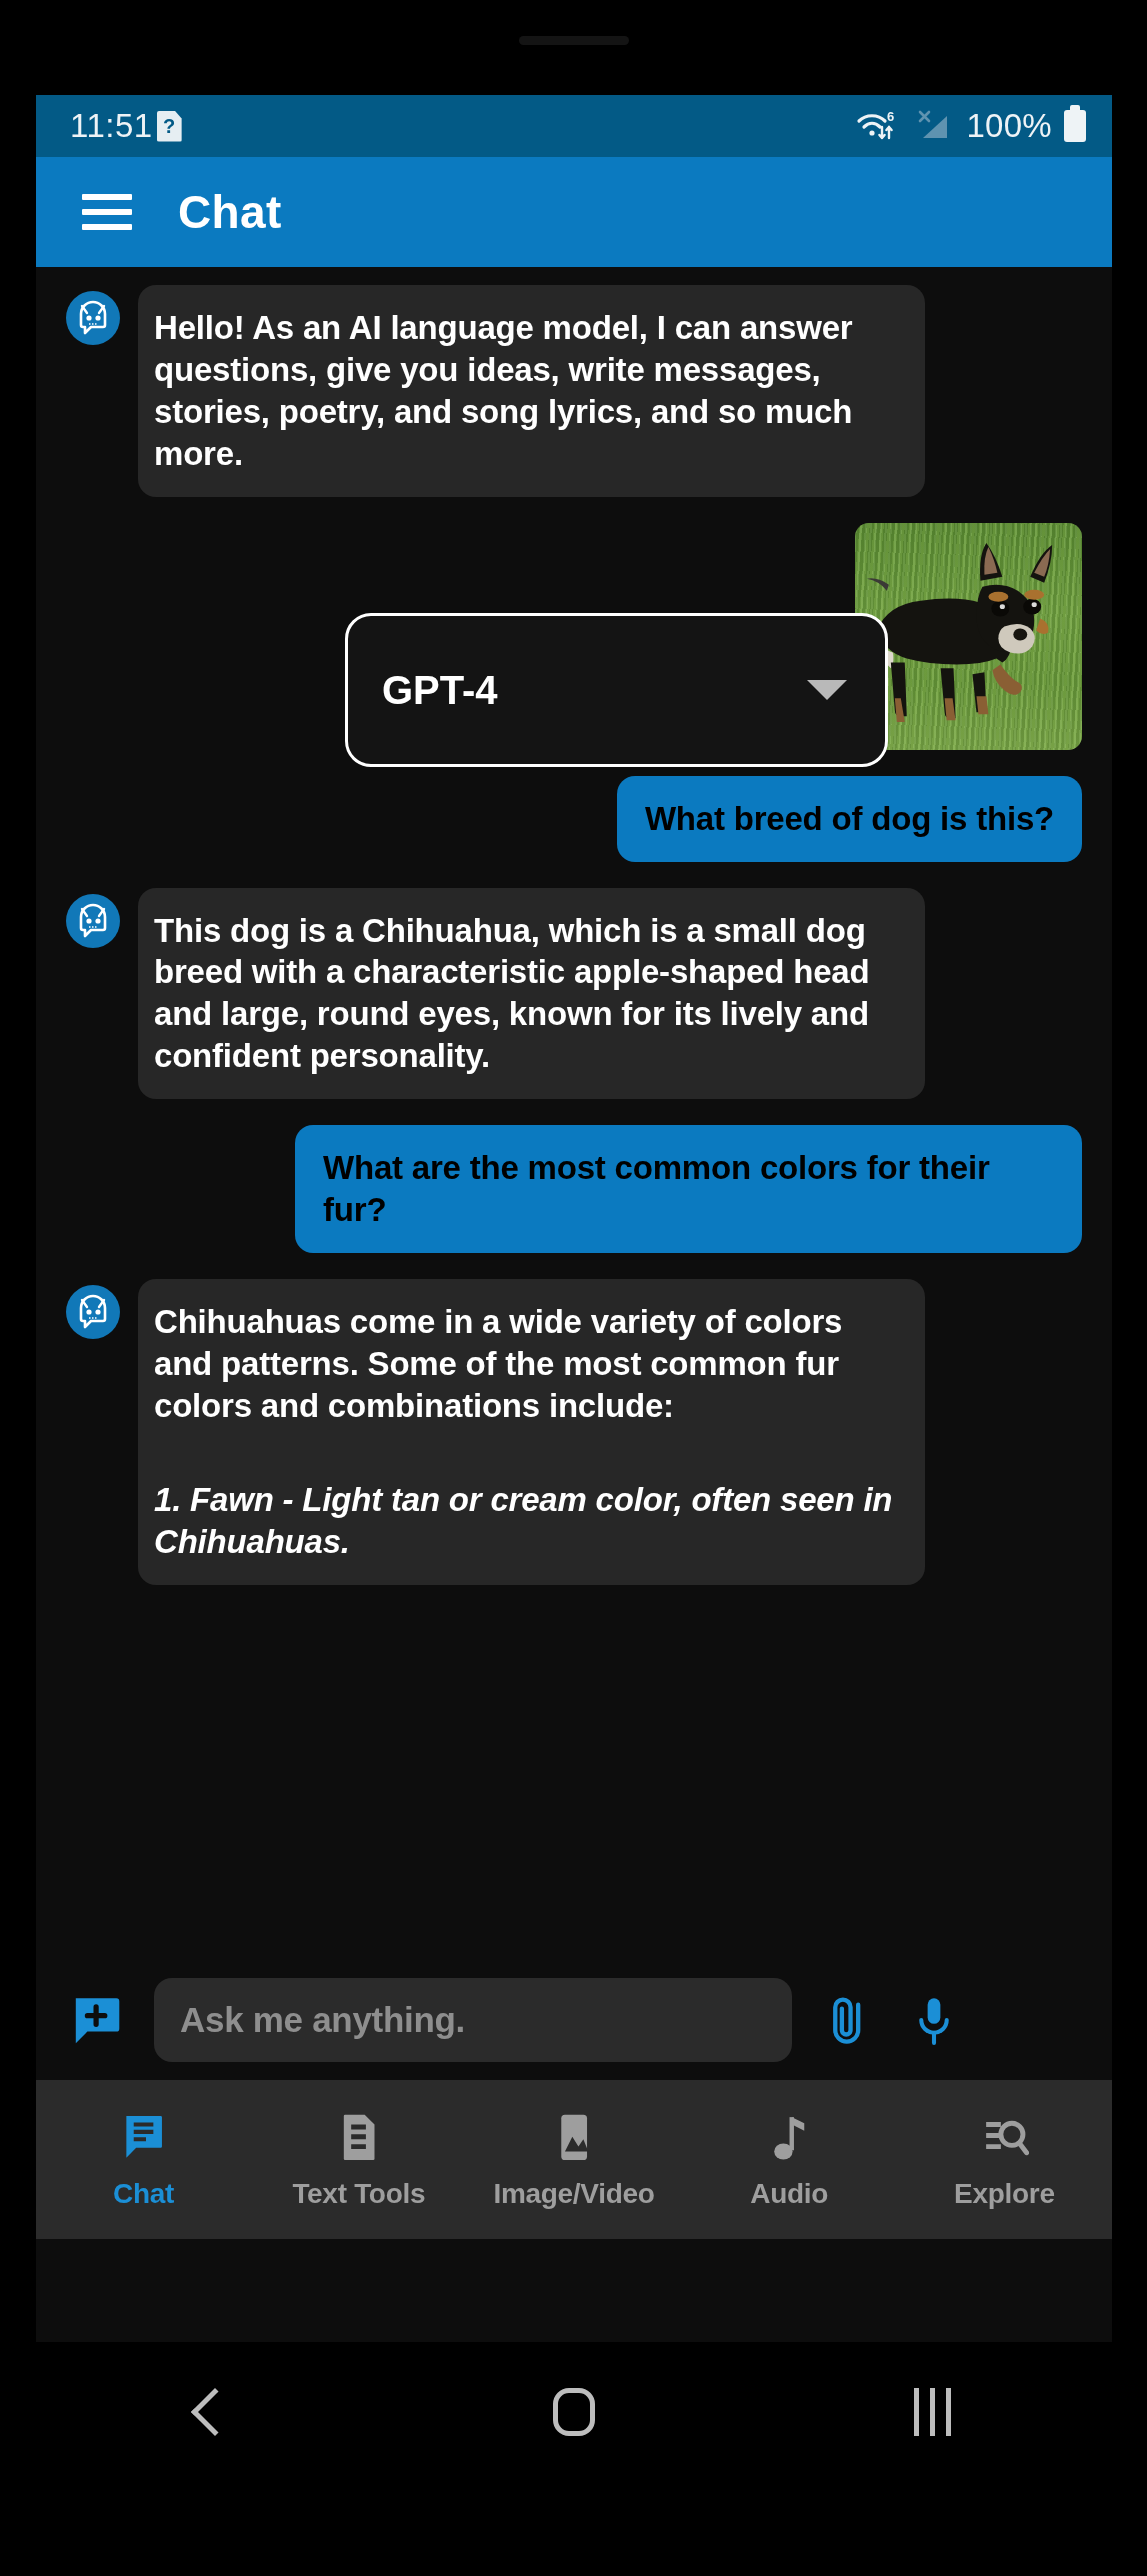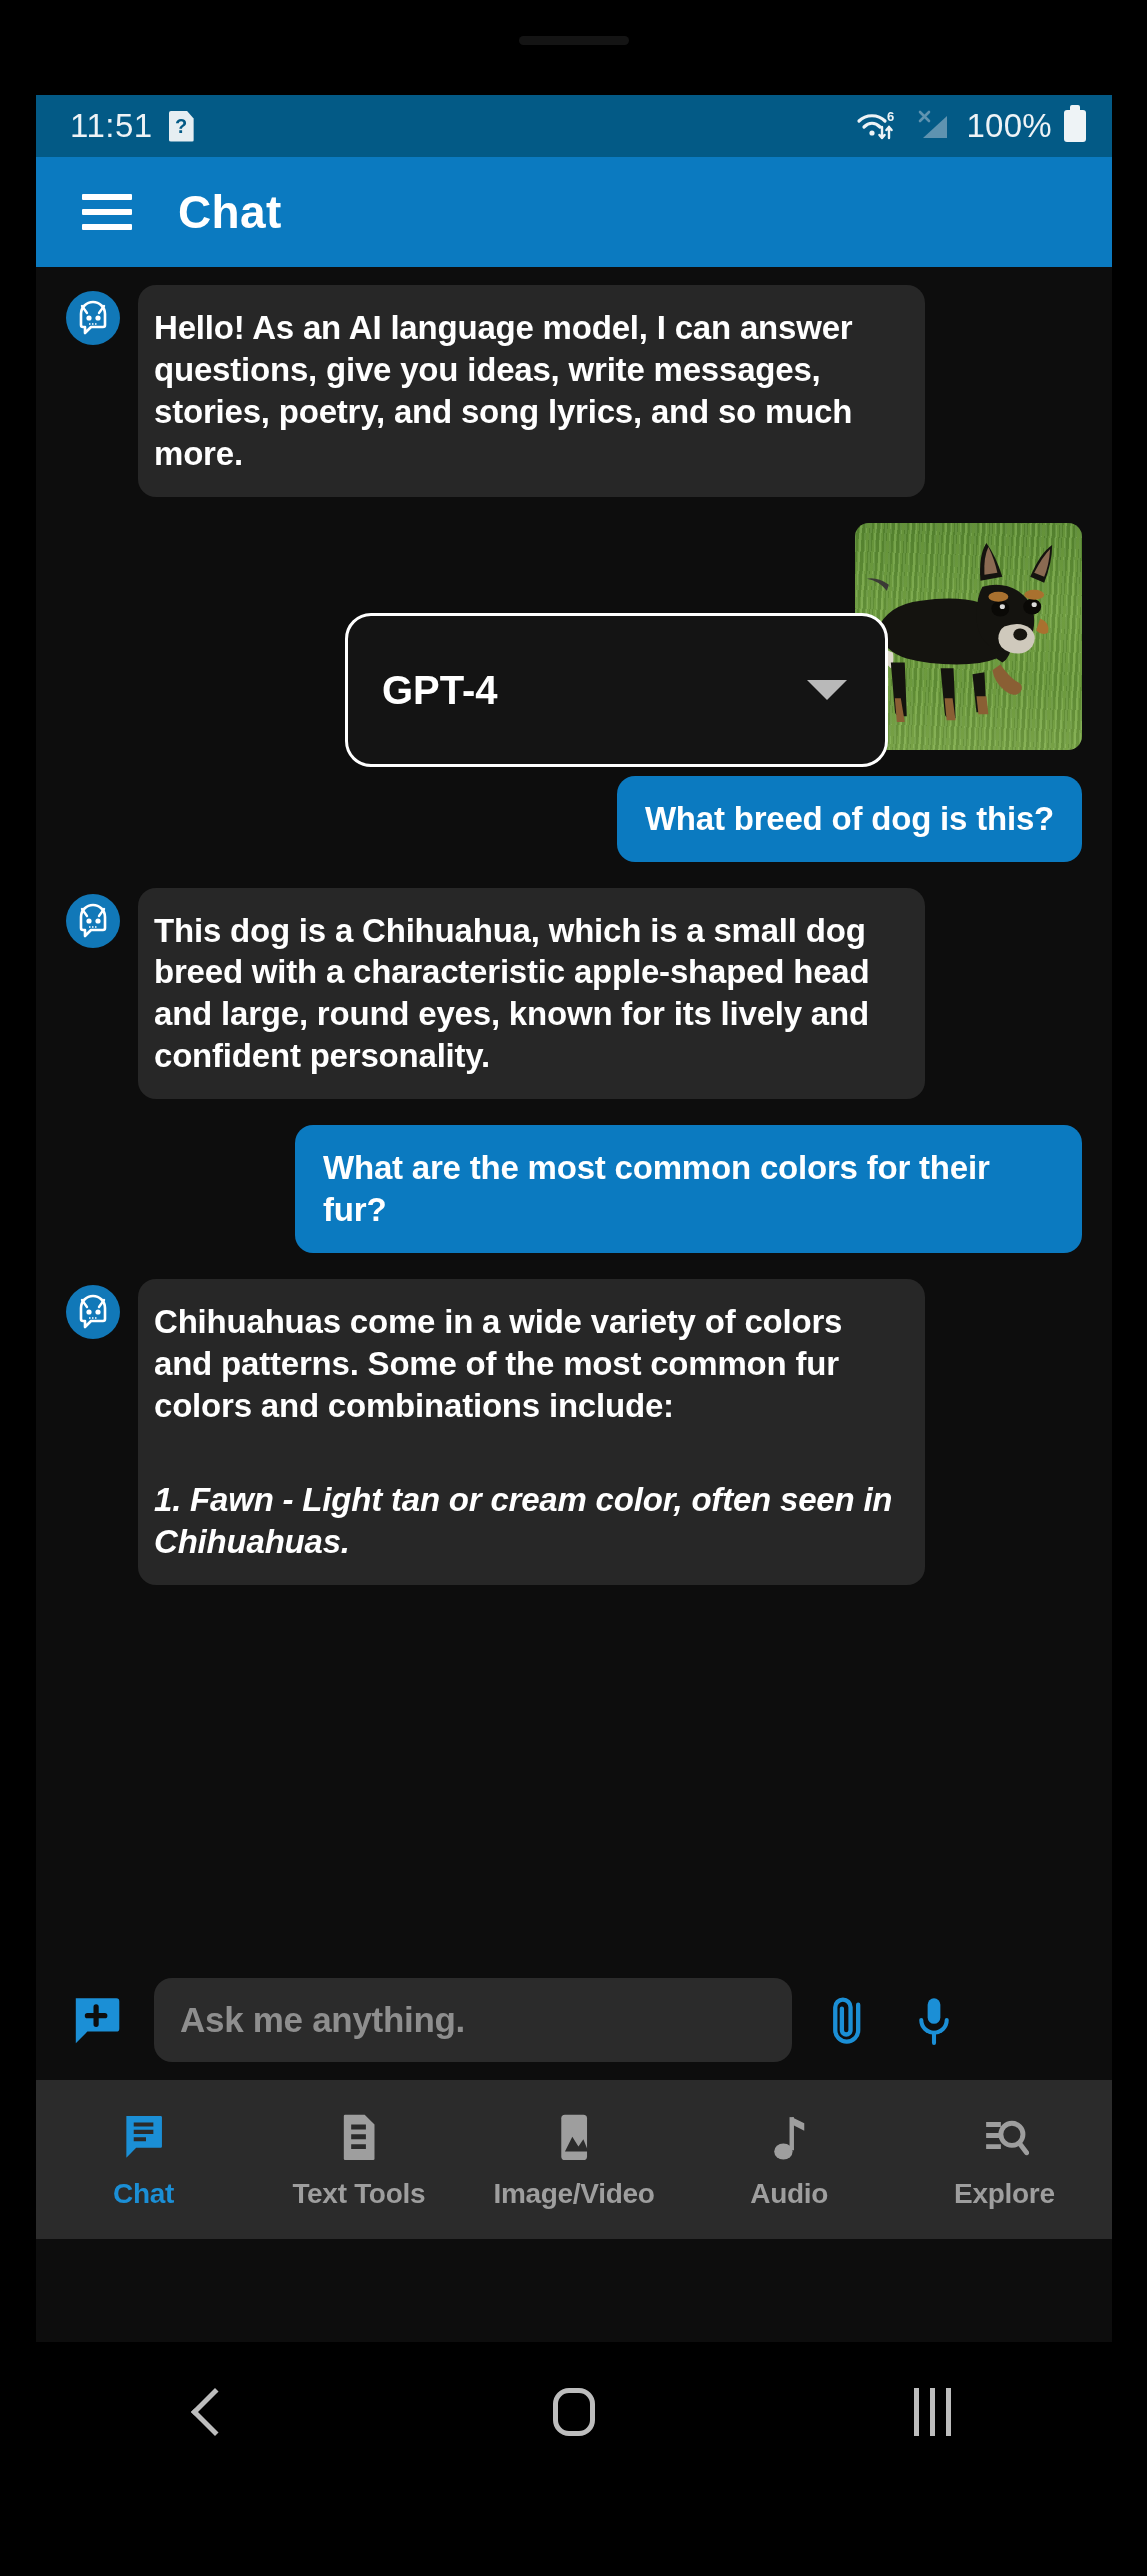--- a/index.html
+++ b/index.html
@@ -30,21 +30,21 @@
     overflow: hidden;
   }
   
   .statusbar {
     height: 62px; background: #035a86;
     display: flex; align-items: center;
     justify-content: space-between;
     padding: 0 26px 0 34px;
     color: #eef3f6;
   }
-  .sb-left { display: flex; align-items: center; gap: 16px; }
+  .sb-left { display: flex; align-items: center; gap: 4px; }
   .sb-time { font-size: 33px; font-weight: 400; letter-spacing: 0.5px; }
   .doc-icon {
     width: 25px; height: 31px; background: #e6eef2;
     position: relative; border-radius: 2px;
     clip-path: polygon(0 0, 72% 0, 100% 26%, 100% 100%, 0 100%);
     display: flex; align-items: center; justify-content: center;
   }
   .doc-icon span { color: #035a86; font-size: 20px; font-weight: 700; line-height: 1; }
   .sb-right { display: flex; align-items: center; gap: 12px; }
   .sb-battery-text { font-size: 33px; font-weight: 500; letter-spacing: 0.3px; }
@@ -85,21 +85,21 @@
   .avatar svg { width: 40px; height: 40px; }
   .bubble-bot {
     background: #272727; color: #fff;
     border-radius: 18px;
     padding: 22px 16px;
     font-size: 33px; font-weight: 700; line-height: 1.27;
     max-width: 787px;
     letter-spacing: -0.2px;
   }
   .bubble-user {
-    background: #0b7ac0; color: #ffffff;
+    background: #0b7ac0; color: #000000;
     border-radius: 18px;
     padding: 22px 28px;
     font-size: 33px; font-weight: 700; line-height: 1.27;
     max-width: 787px;
     letter-spacing: -0.2px;
   }
   .bubble-bot p + p { margin-top: 52px; font-style: italic; }
   
   .photo-row { display: flex; justify-content: flex-end; margin-bottom: 26px; }
   .dog-photo {

